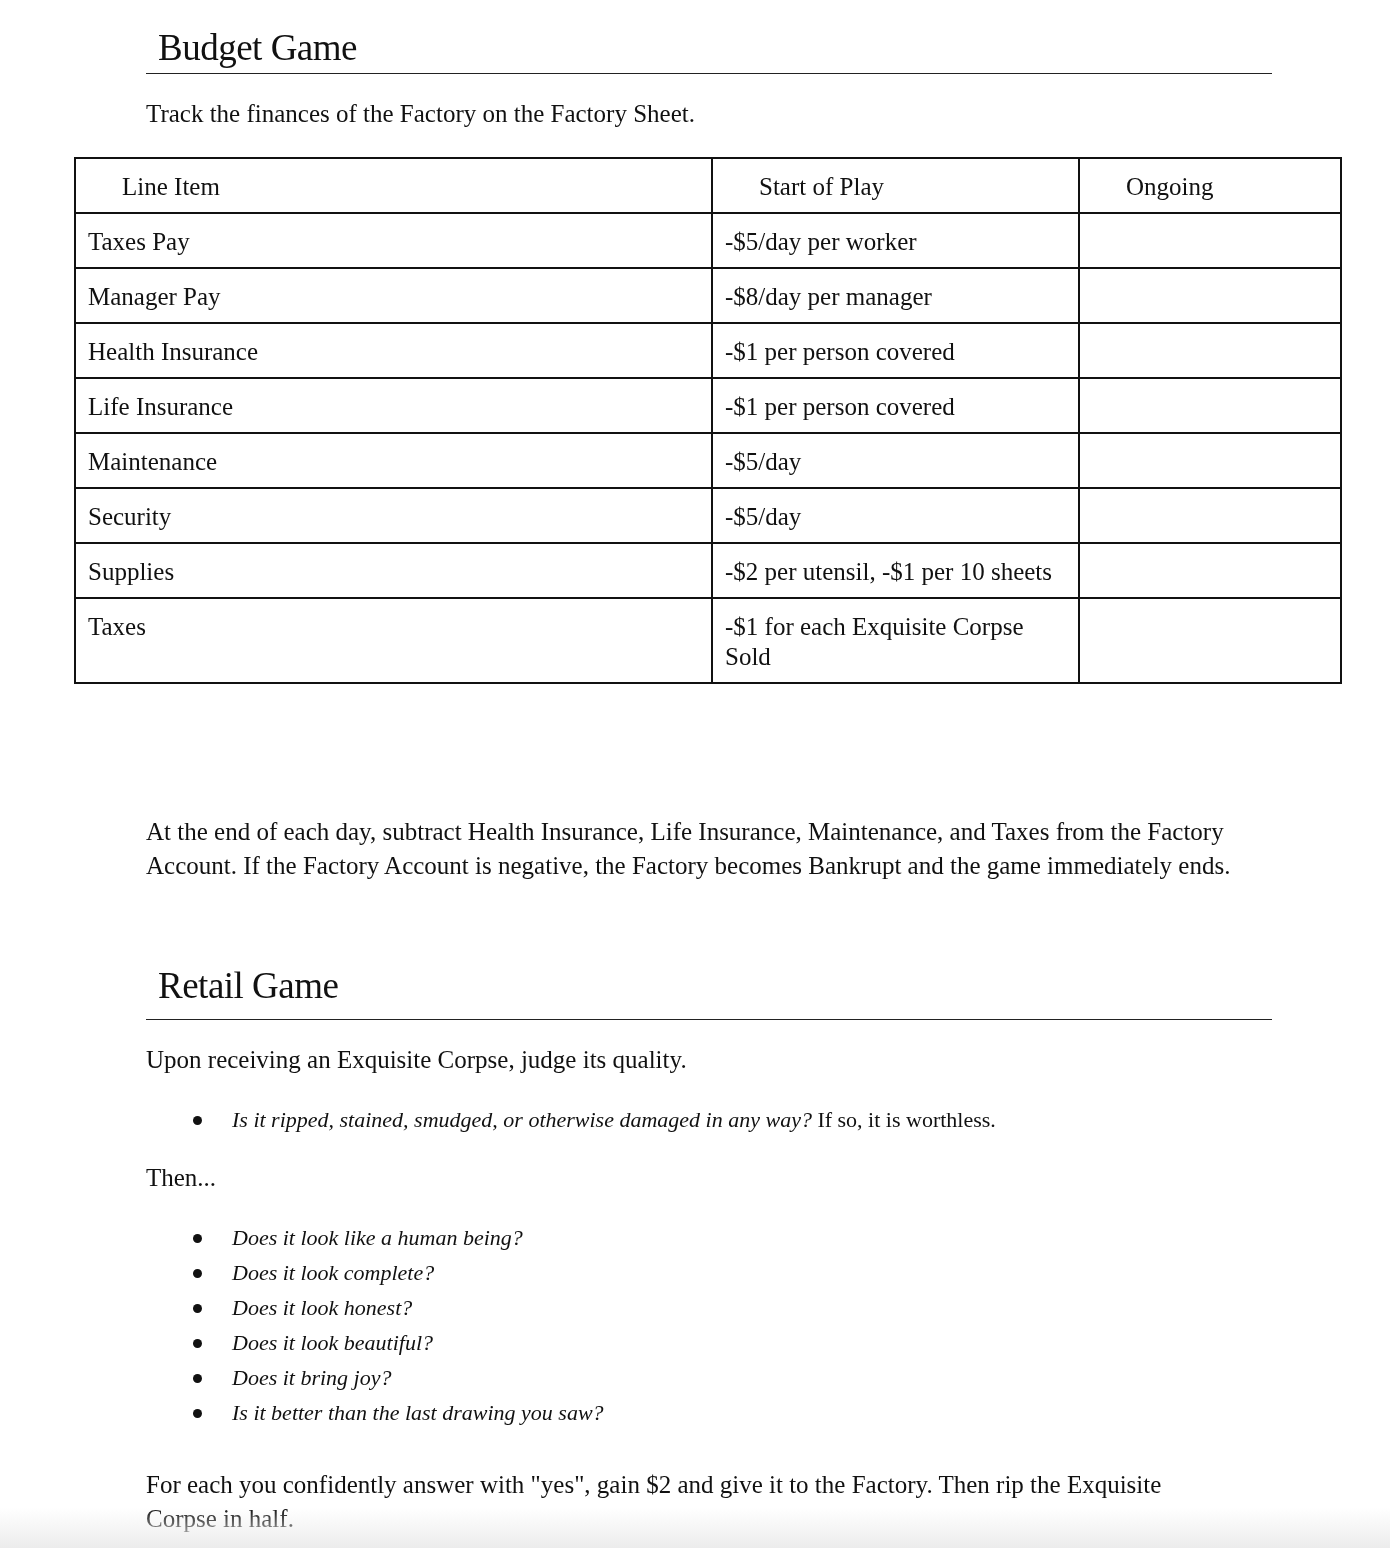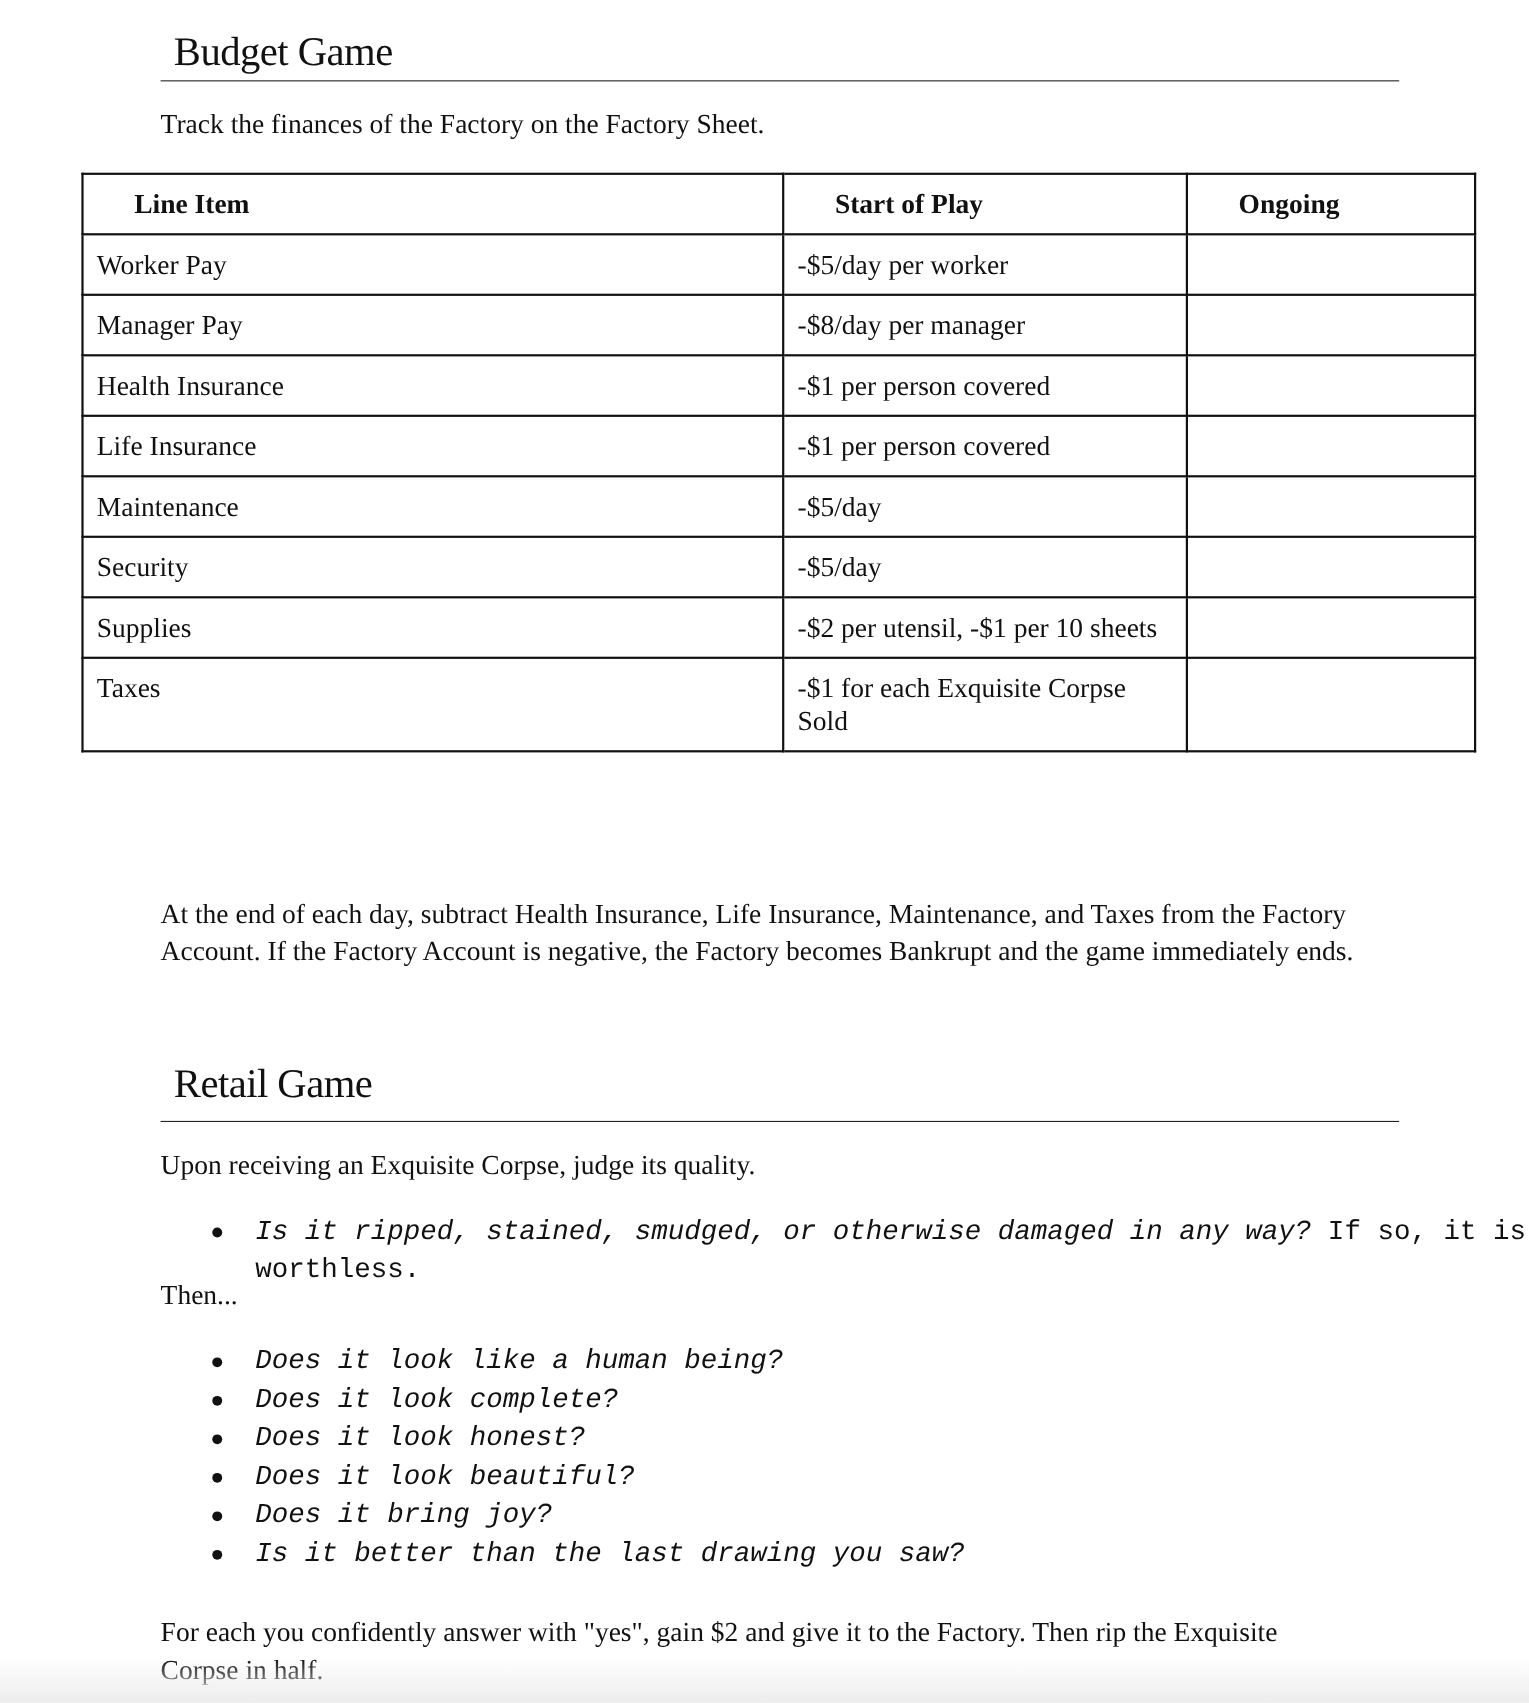--- a/index.html
+++ b/index.html
@@ -23,25 +23,25 @@
     table.budget {
       position: absolute; left: 74px; top: 157px; width: 1268px;
       border-collapse: collapse;
       font-family: "Liberation Serif", "DejaVu Serif", serif;
       font-size: 25px;
     }
     table.budget th, table.budget td {
       border: 2px solid #111; text-align: left; vertical-align: top;
       padding: 13px 12px 10px 12px; line-height: 30px;
     }
-    table.budget th { font-weight: bold; padding-left: 46px; }
+    table.budget th { font-weight: normal; padding-left: 46px; }
     .c1 { width: 577px; } .c2 { width: 307px; } .c3 { width: auto; }
     ul.bl {
       position: absolute; left: 146px; margin: 0; padding: 0; list-style: none;
-      font-family: Liberation Mono, monospace; font-size: 25px;
+      font-family: Liberation Serif, serif; font-size: 22px;
     }
     ul.bl li { position: relative; padding-left: 86px; line-height: 35px; }
     ul.bl li .dot {
       position: absolute; left: 47px; top: 14px; width: 9px; height: 9px;
       border-radius: 50%; background: #111;
     }
     .it { font-style: italic; }
     .fade {
       position: absolute; left: 0; bottom: 0; width: 1390px; height: 40px;
       background: linear-gradient(to bottom, rgba(240,240,240,0), rgba(236,236,236,1));
@@ -60,21 +60,21 @@
   <table class="budget">
     <thead>
       <tr>
         <th class="c1">Line Item</th>
         <th class="c2">Start of Play</th>
         <th class="c3">Ongoing</th>
       </tr>
     </thead>
     <tbody>
       <tr>
-        <td>Worker Pay</td>
+        <td>Taxes Pay</td>
         <td>-$5/day per worker</td>
         <td></td>
       </tr>
       <tr>
         <td>Manager Pay</td>
         <td>-$8/day per manager</td>
         <td></td>
       </tr>
       <tr>
         <td>Health Insurance</td>

